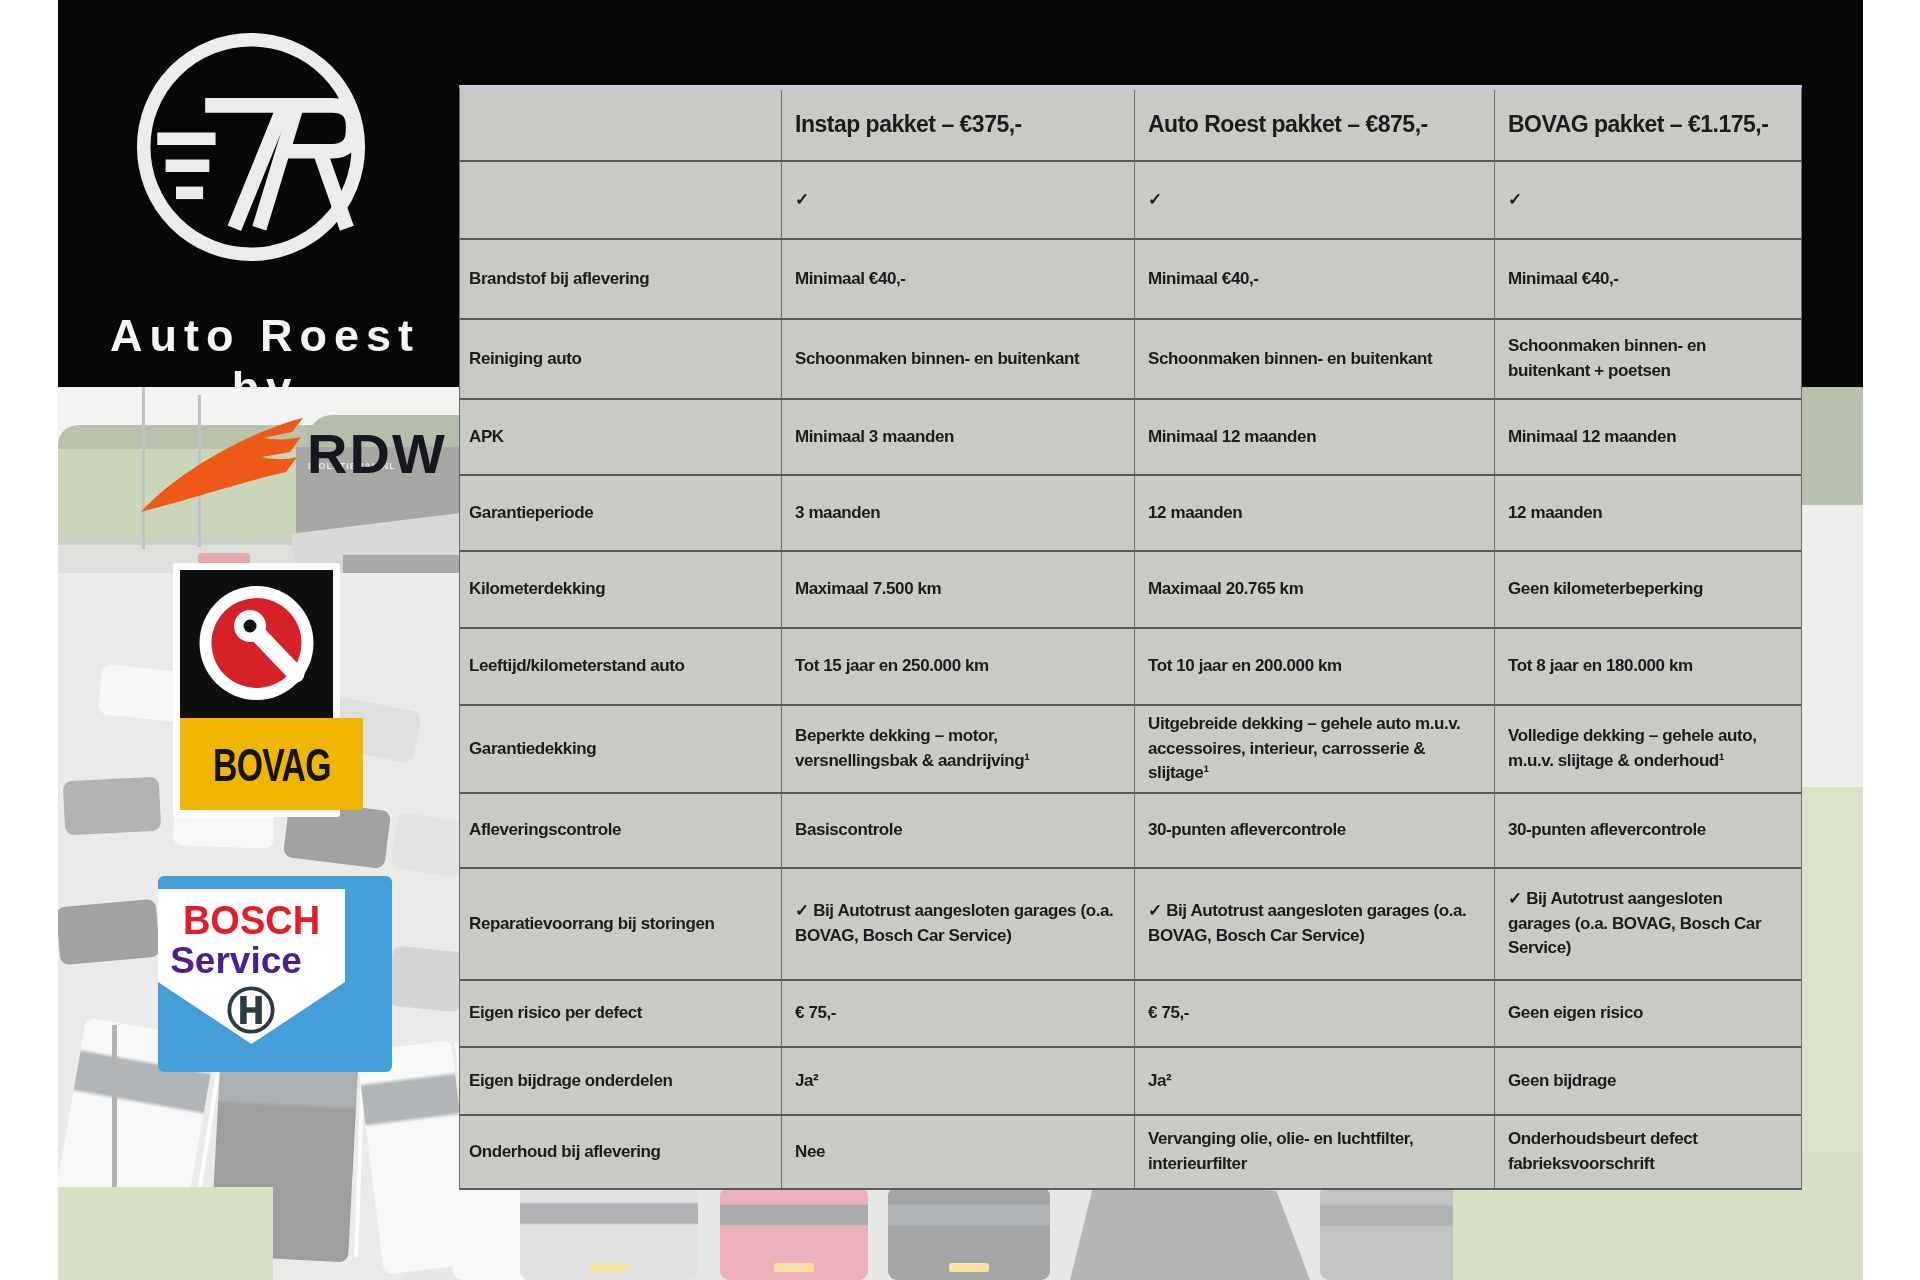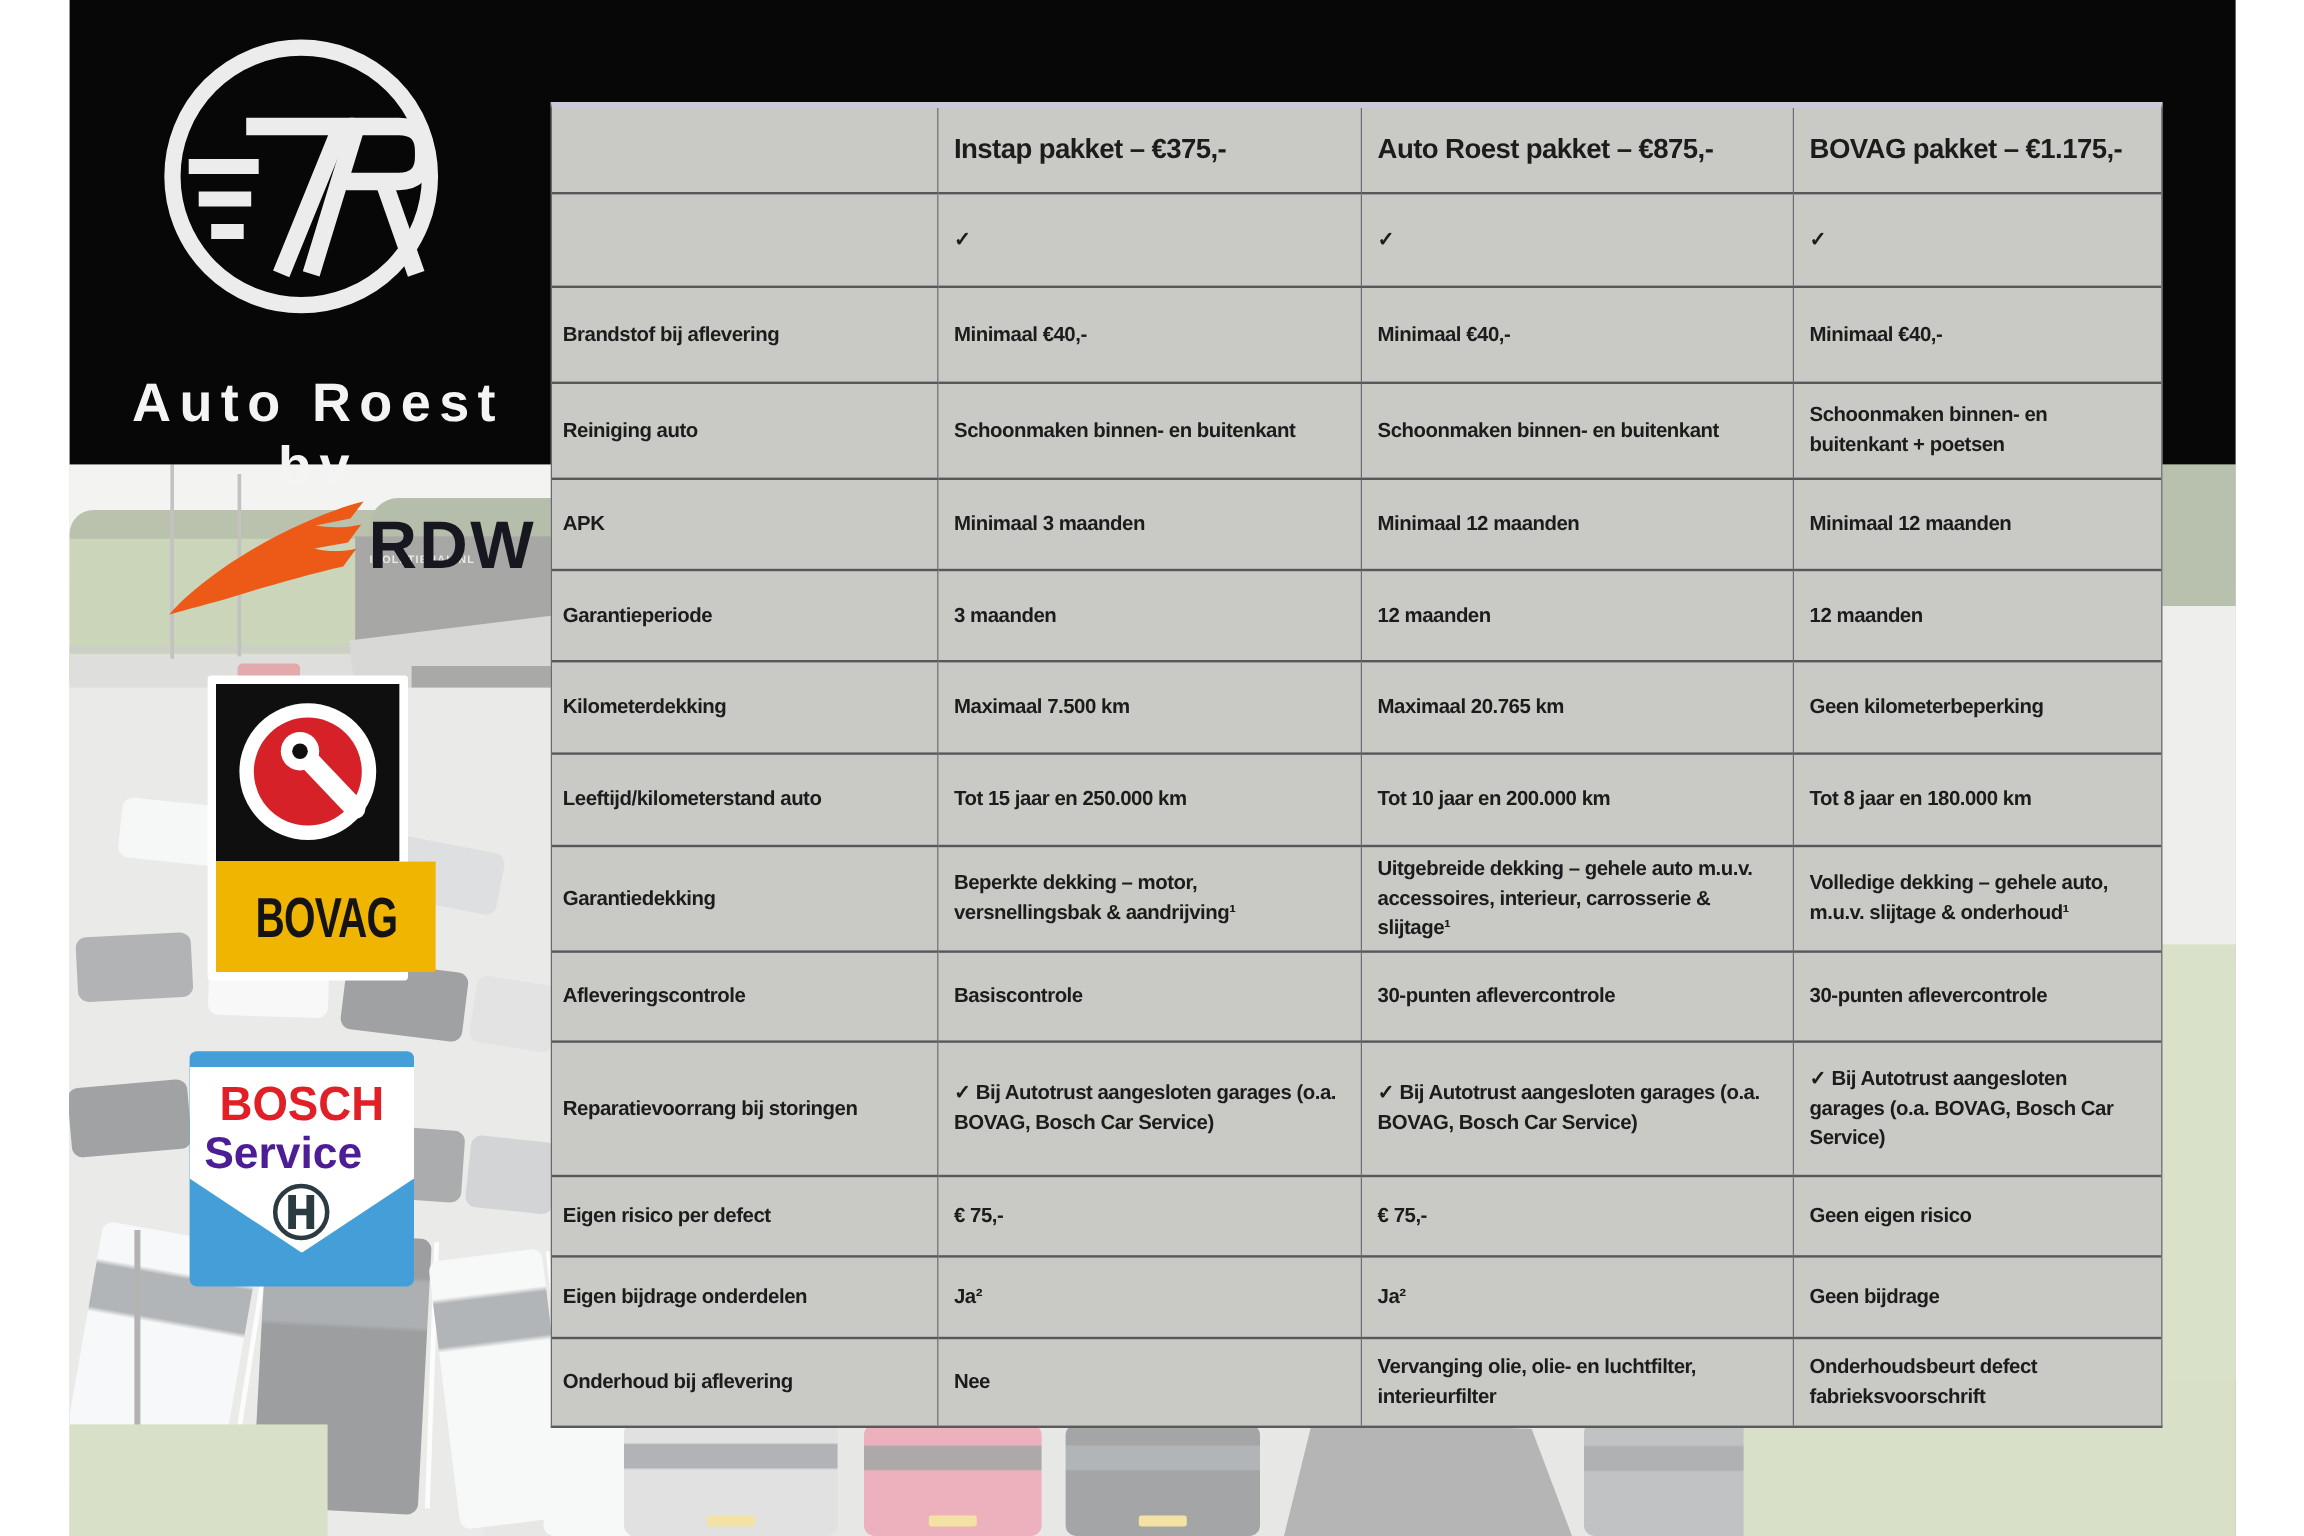--- a/index.html
+++ b/index.html
@@ -18,21 +18,21 @@
   #brand{position:absolute;left:90px;top:14px;width:350px;height:360px;z-index:3;}
   #brand-name{position:absolute;left:0;top:296px;width:350px;text-align:center;color:#f4f4f4;font-size:45px;font-weight:700;letter-spacing:7px;}
   
   #rdw{position:absolute;left:135px;top:415px;width:330px;height:100px;z-index:3;}
   #rdw-text{position:absolute;left:172px;top:6px;font-family:Liberation Sans, sans-serif;font-weight:600;font-size:56px;color:#171720;letter-spacing:2px;}
   
   #bovag{position:absolute;left:173px;top:563px;width:167px;height:254px;background:#ffffff;border-radius:3px;z-index:3;box-sizing:border-box;padding:7px;}
   #bovag-bot{position:absolute;left:7px;top:155px;width:183px;height:92px;background:#f0b500;display:flex;align-items:center;justify-content:center;}
   #bovag-text{font-weight:900;font-size:47px;color:#141414;transform:scaleX(.72);letter-spacing:-1px;}
   
-  #bosch{position:absolute;left:158px;top:876px;width:187px;height:196px;background:#449fd8;border-radius:6px;z-index:3;}
+  #bosch{position:absolute;left:158px;top:876px;width:187px;height:196px;background:#449fd8;border-radius:6px;z-index:3;padding-left:47px;}
   #bosch-white{position:absolute;left:0;top:13px;width:187px;height:155px;background:#ffffff;clip-path:polygon(0 0,100% 0,100% 60%,50% 100%,0 60%);}
   #bosch-t1{position:absolute;left:0;top:22px;width:187px;text-align:center;color:#e01f26;font-weight:800;font-size:40px;transform:scaleX(.95);letter-spacing:0px;}
   #bosch-t2{position:absolute;left:0;top:64px;width:156px;text-align:center;color:#4c1d95;font-weight:700;font-size:37px;letter-spacing:0px;}
   #bosch-sym{position:absolute;left:67px;top:108px;}
   
   #tbl{position:absolute;left:459px;top:85px;display:grid;z-index:4;
        grid-template-columns:322px 353px 360px 306px;
        grid-template-rows:72px 78px 80px 80px 76px 76px 77px 77px 88px 75px 112px 67px 68px 72px;
        background:#c9c9c6;border:1px solid #6a6a6a;border-top:5px solid #cdc7db;border-bottom:2px solid #5a5a5a;}
   .cell{display:flex;align-items:center;border-bottom:2px solid #58585b;border-right:1px solid #6e6e70;

